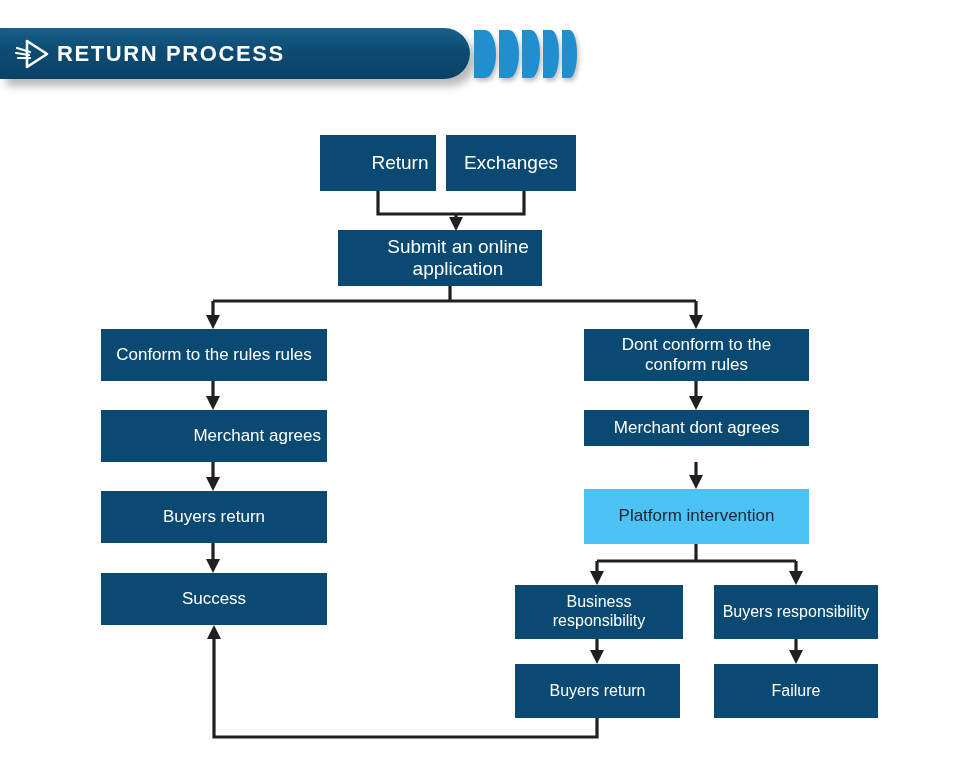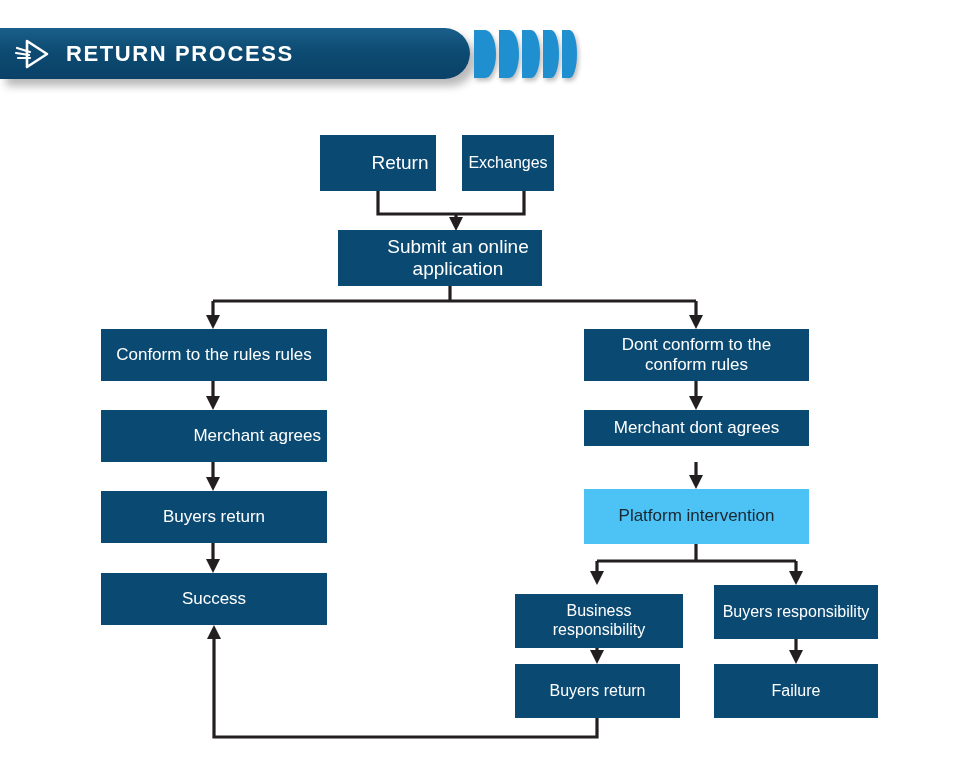--- a/index.html
+++ b/index.html
@@ -37,21 +37,21 @@
     flex: 0 0 auto;
     display: flex;
     align-items: center;
     justify-content: center;
   }
   #header-title {
     color: #ffffff;
     font-size: 22px;
     font-weight: bold;
     letter-spacing: 1.6px;
-    margin-left: 12px;
+    margin-left: 3px;
     white-space: nowrap;
     font-family: "Liberation Sans", sans-serif;
   }
 
   
   #header-stripes {
     position: absolute;
     left: 474px;
     top: 30px;
     height: 48px;
@@ -171,21 +171,21 @@
   <polygon class="conn-head" points="796,664 789,650 803,650"></polygon>
 
   <path class="conn-line" d="M597 718 L597 737 L214 737 L214 634"></path>
   <polygon class="conn-head" points="214,625 207,639 221,639"></polygon>
 </svg>
 
 <div id="flow-nodes">
     <div class="flow-box dark" style="left: 320px; top: 135px; width: 116px; height: 56px; font-size: 19px; padding-left: 44px;">
       <span>Return</span>
     </div>
-    <div class="flow-box dark" style="left: 462px; top: 135px; width: 92px; height: 56px; font-size: 16px;">
+    <div class="flow-box dark" style="left: 446px; top: 135px; width: 130px; height: 56px; font-size: 19px;">
       <span>Exchanges</span>
     </div>
     <div class="flow-box dark" style="left: 338px; top: 230px; width: 204px; height: 56px; font-size: 19px; padding-left: 36px;">
       <span>Submit an online application</span>
     </div>
     <div class="flow-box dark" style="left: 101px; top: 329px; width: 226px; height: 52px; font-size: 17px;">
       <span>Conform to the rules rules</span>
     </div>
     <div class="flow-box dark" style="left: 584px; top: 329px; width: 225px; height: 52px; font-size: 17px;">
       <span>Dont conform to the conform rules</span>
@@ -198,21 +198,21 @@
     </div>
     <div class="flow-box dark" style="left: 101px; top: 491px; width: 226px; height: 52px; font-size: 17px;">
       <span>Buyers return</span>
     </div>
     <div class="flow-box light" style="left: 584px; top: 489px; width: 225px; height: 55px; font-size: 17px;">
       <span>Platform intervention</span>
     </div>
     <div class="flow-box dark" style="left: 101px; top: 573px; width: 226px; height: 52px; font-size: 17px;">
       <span>Success</span>
     </div>
-    <div class="flow-box dark" style="left: 515px; top: 585px; width: 168px; height: 54px; font-size: 16px; margin-top: 9px;">
+    <div class="flow-box dark" style="left: 515px; top: 585px; width: 168px; height: 54px; font-size: 16px;">
       <span>Business responsibility</span>
     </div>
     <div class="flow-box dark" style="left: 714px; top: 585px; width: 164px; height: 54px; font-size: 16px;">
       <span>Buyers responsibility</span>
     </div>
     <div class="flow-box dark" style="left: 515px; top: 664px; width: 165px; height: 54px; font-size: 16px;">
       <span>Buyers return</span>
     </div>
     <div class="flow-box dark" style="left: 714px; top: 664px; width: 164px; height: 54px; font-size: 16px;">
       <span>Failure</span>

